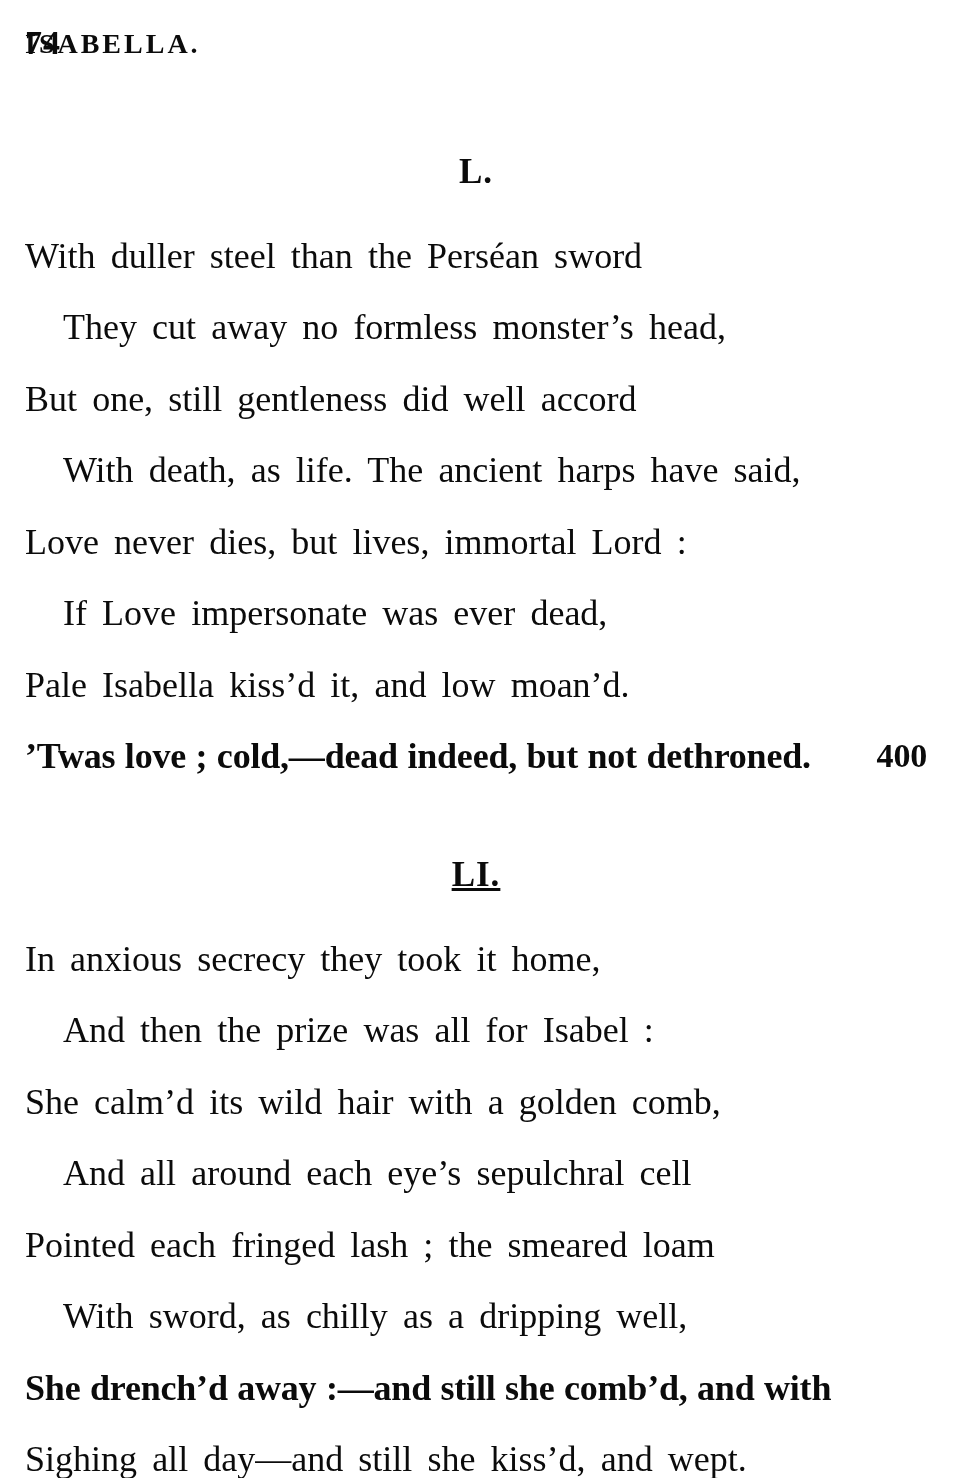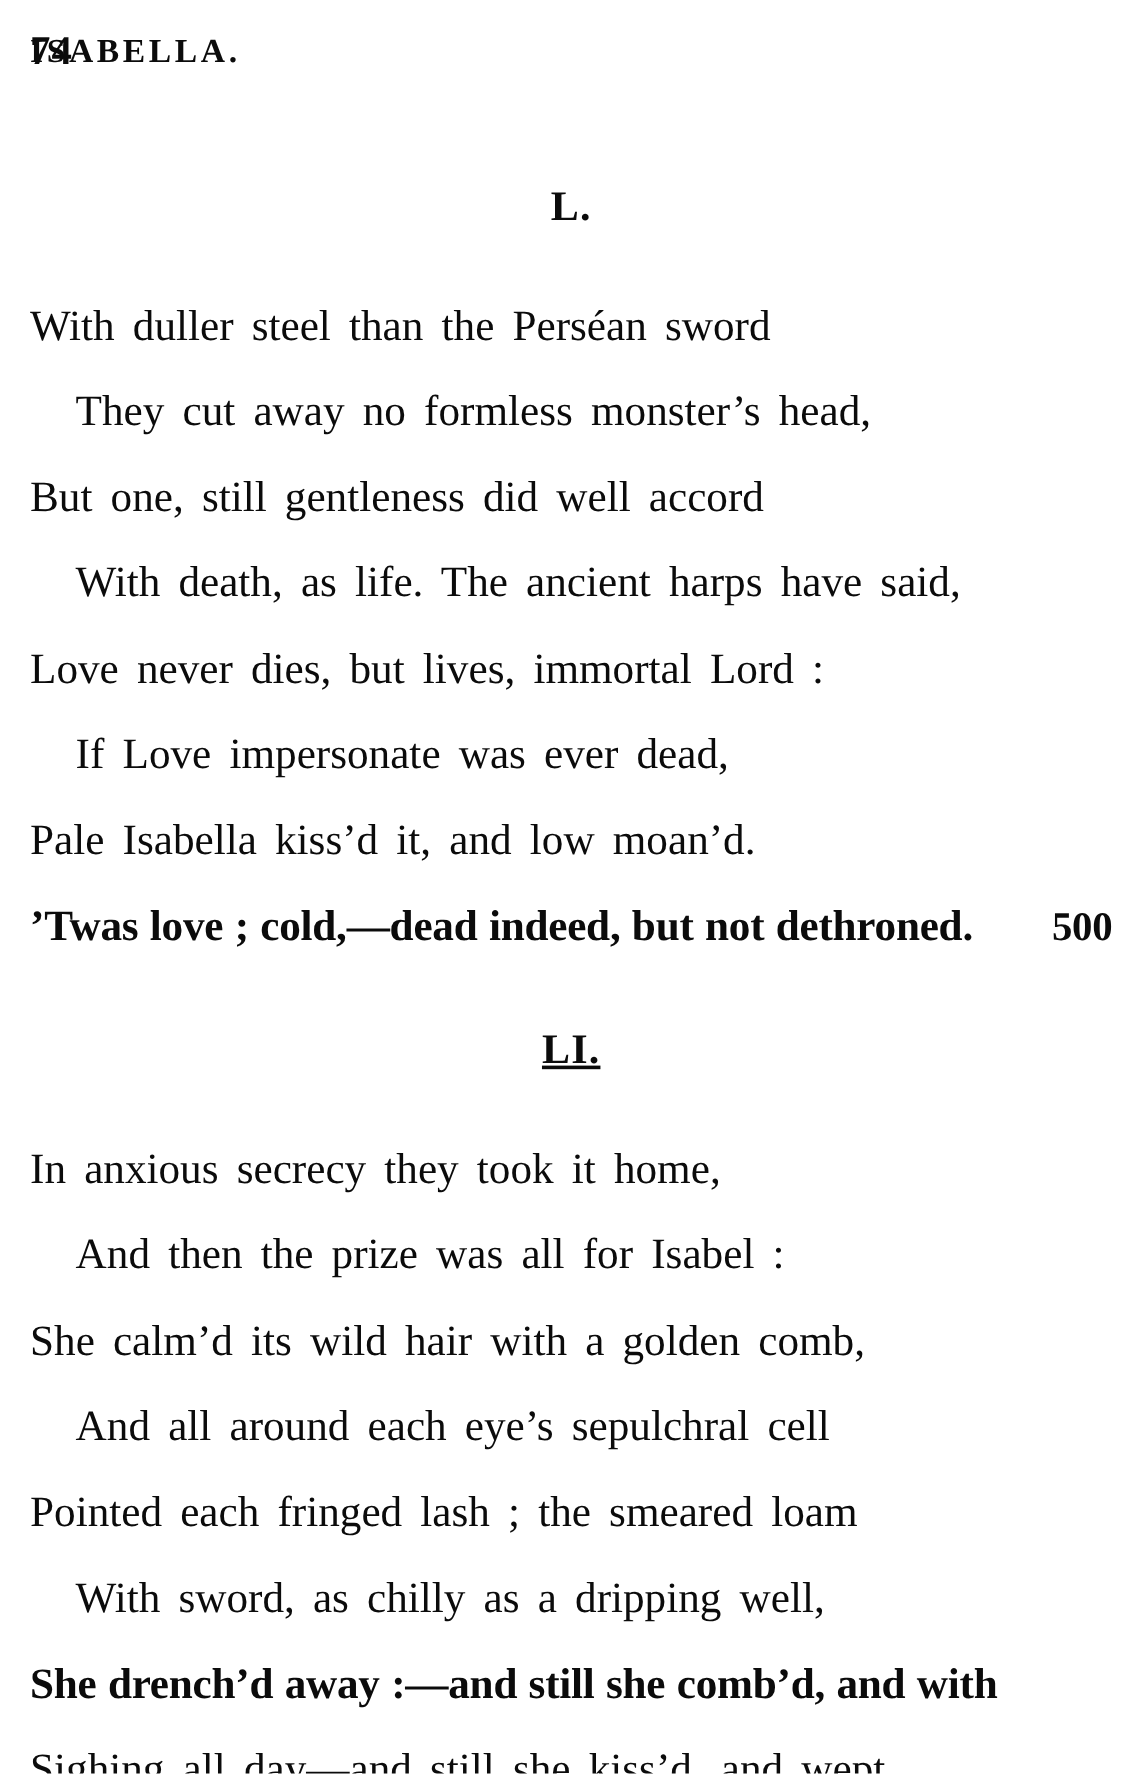--- a/index.html
+++ b/index.html
@@ -51,21 +51,21 @@
     font-size: 35px;
     font-weight: 600;
     letter-spacing: 1px;
   }
   .stanza-l .stanza-heading { margin-top: 86px; }
   .stanza-li .stanza-heading { margin-top: 61px; text-decoration: underline; }
   .stanza-lines { margin-top: 26px; }
   .line {
     height: 71.5px;
     display: flex;
-    align-items: flex-end;
+    align-items: center;
     font-size: 36px;
     word-spacing: 0.17em;
     white-space: nowrap;
   }
   
   .stanza-lines .line:nth-child(2),
   .stanza-lines .line:nth-child(4),
   .stanza-lines .line:nth-child(6) {
     padding-left: 38px;
   }
@@ -109,21 +109,21 @@
           <span>Love never dies, but lives, immortal Lord :</span>
         </div>
       <div class="line">
           <span>If Love impersonate was ever dead,</span>
         </div>
       <div class="line">
           <span>Pale Isabella kiss’d it, and low moan’d.</span>
         </div>
       <div class="line condensed">
         <span>’Twas love ; cold,—dead indeed, but not dethroned.</span>
-        <span class="verse-line-number">500</span>
+        <span class="verse-line-number">400</span>
       </div>
     </div>
   </div>
 
   <div class="stanza stanza-li">
     <div class="stanza-heading">LI.</div>
     <div class="stanza-lines">
       <div class="line">
           <span>In anxious secrecy they took it home,</span>
         </div>

